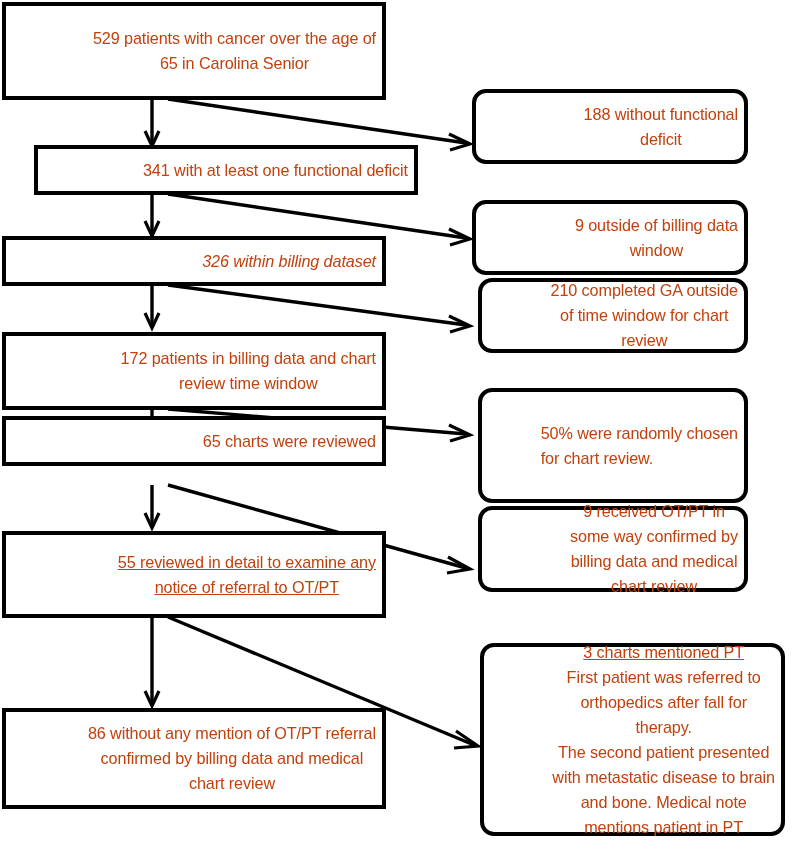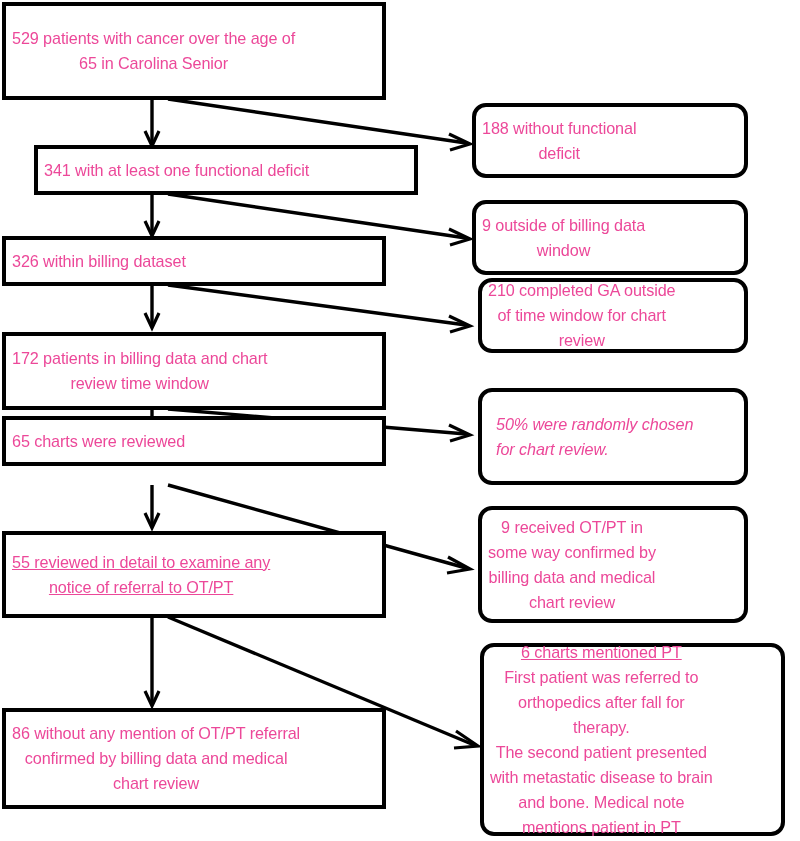--- a/index.html
+++ b/index.html
@@ -18,23 +18,23 @@
     background: #ffffff;
     overflow: hidden;
   }
   
   .node {
     position: absolute;
     box-sizing: border-box;
     background: #ffffff;
     display: flex;
     align-items: center;
-    justify-content: flex-start;
+    justify-content: flex-end;
     text-align: center;
-    color: #ec4899;
+    color: #c2410c;
     font-size: 16.2px;
     line-height: 25px;
     letter-spacing: -0.1px;
   }
   .node-main {
     border: 4px solid #000000;
     border-radius: 0;
   }
   .node-side {
     border: 4px solid #000000;
@@ -139,21 +139,21 @@
 
   <div class="node node-main" style="left:2px; top:2px; width:384px; height:98px;">
     <span class="txt">529 patients with cancer over the age of
 65 in Carolina Senior</span>
   </div>
 
   <div class="node node-main" style="left:2px; top:145px; width:384px; height:50px;margin-left:32px;">
     <span class="txt">341 with at least one functional deficit</span>
   </div>
 
-  <div class="node node-main" style="left:2px; top:236px; width:384px; height:50px;">
+  <div class="node node-main" style="left:2px; top:236px; width:384px; height:50px;font-style:italic;">
     <span class="txt">326 within billing dataset</span>
   </div>
 
   <div class="node node-main" style="left:2px; top:332px; width:384px; height:78px;">
     <span class="txt">172 patients in billing data and chart
 review time window</span>
   </div>
 
   <div class="node node-main" style="left:2px; top:416px; width:384px; height:50px;">
     <span class="txt">65 charts were reviewed</span>
@@ -163,50 +163,50 @@
     <span class="txt">55 reviewed in detail to examine any
 notice of referral to OT/PT</span>
   </div>
 
   <div class="node node-main" style="left:2px; top:708px; width:384px; height:101px;">
     <span class="txt">86 without any mention of OT/PT referral
 confirmed by billing data and medical
 chart review</span>
   </div>
 
-  <div class="node node-side" style="left:472px; top:103px; width:276px; height:75px;">
+  <div class="node node-side" style="left:472px; top:89px; width:276px; height:75px;">
     <span class="txt">188 without functional
 deficit</span>
   </div>
 
   <div class="node node-side" style="left:472px; top:200px; width:276px; height:75px;">
     <span class="txt">9 outside of billing data
 window</span>
   </div>
 
   <div class="node node-side" style="left:478px; top:278px; width:270px; height:75px;">
     <span class="txt">210 completed GA outside
 of time window for chart
 review</span>
   </div>
 
-  <div class="node node-side align-left" style="left:478px; top:388px; width:270px; height:97px;font-style:italic;">
+  <div class="node node-side align-left" style="left:478px; top:388px; width:270px; height:115px;">
     <span class="txt">50% were randomly chosen
 for chart review.</span>
   </div>
 
-  <div class="node node-side" style="left:478px; top:506px; width:270px; height:117px;">
+  <div class="node node-side" style="left:478px; top:506px; width:270px; height:86px;">
     <span class="txt">9 received OT/PT in
 some way confirmed by
 billing data and medical
 chart review</span>
   </div>
 
   <div class="node node-side" style="left:480px; top:643px; width:305px; height:193px;">
-    <span class="txt"><span class="underline-title">6 charts mentioned PT</span><span style="display:block;">First patient was referred to
+    <span class="txt"><span class="underline-title">3 charts mentioned PT</span><span style="display:block;">First patient was referred to
 orthopedics after fall for
 therapy.
 The second patient presented
 with metastatic disease to brain
 and bone. Medical note
 mentions patient in PT</span></span>
   </div>
 
 </div>
 

